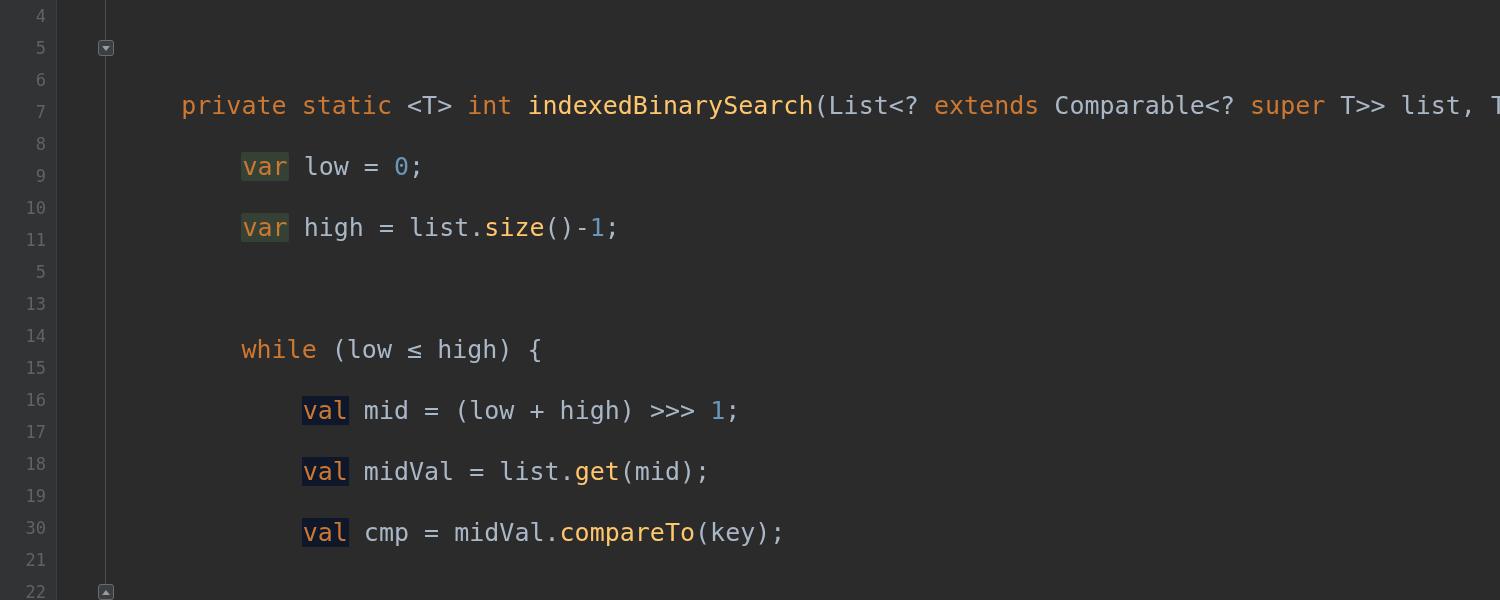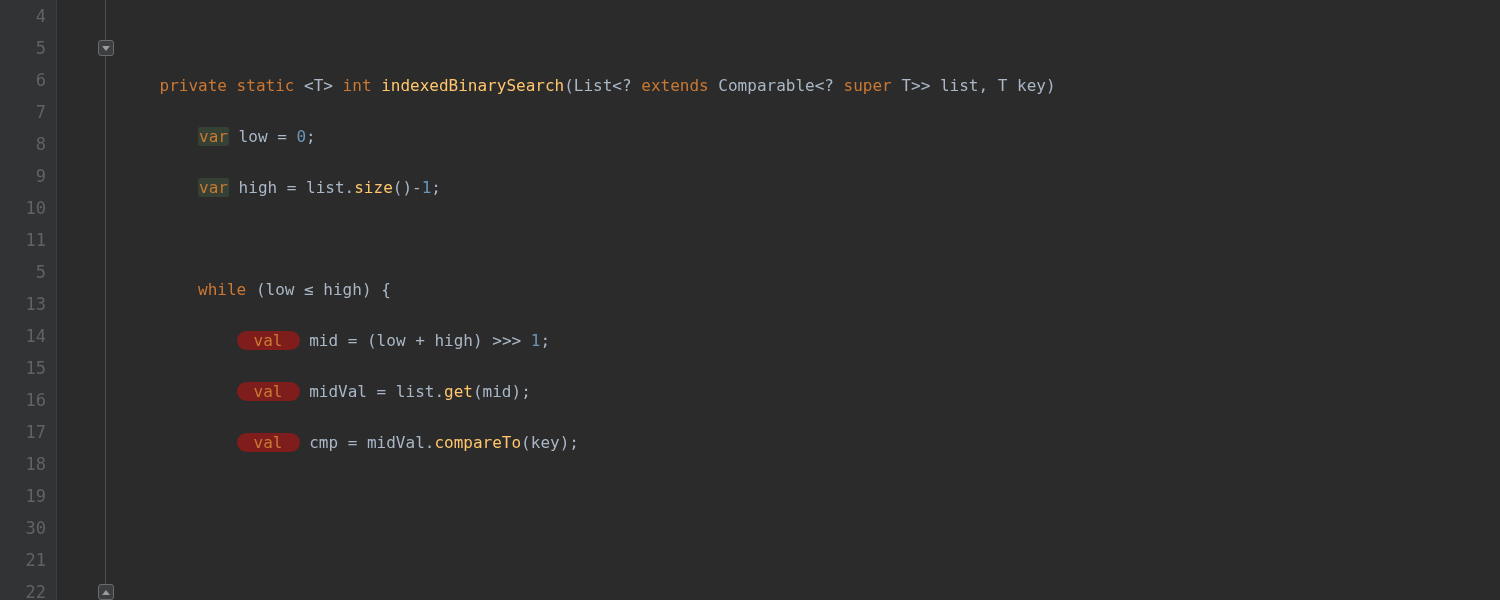--- a/index.html
+++ b/index.html
@@ -64,44 +64,44 @@
   .fold-col .fold-icon.down::after {
     border-top:5px solid #9b9b9b;
   }
   .fold-col .fold-icon.up::after {
     border-bottom:5px solid #9b9b9b;
   }
   .code {
     flex: 1 1 auto;
     background: #2b2b2b;
     color: #a9b7c6;
-    font-size: 16px;
+    font-size: 25px;
     padding-left: 0px;
     white-space: pre;
     overflow:hidden;
   }
   .code-line {
     height: 32px;
     line-height: 32px;
   }
   .kw   { color: #cc7832; }          
   .id   { color: #a9b7c6; }          
   .fn   { color: #ffc66d; }          
   .num  { color: #6897bb; }          
   .op   { color: #a9b7c6; }          
   .var-hl {
     background: #344134;
     border-radius:2px;
     padding:0 1px;
     text-align:right;
   }
   .val-hl {
-    background: #7f1d1d;
-    border-radius:10px;
-    padding:0 17px;
+    background: #0f172a;
+    border-radius:0;
+    padding:0 1px;
   }
 </style>
 </head>
 <body>
 
 <div class="editor">
 
   <div class="gutter">
     <div class="ln">4</div>
     <div class="ln">5</div>

